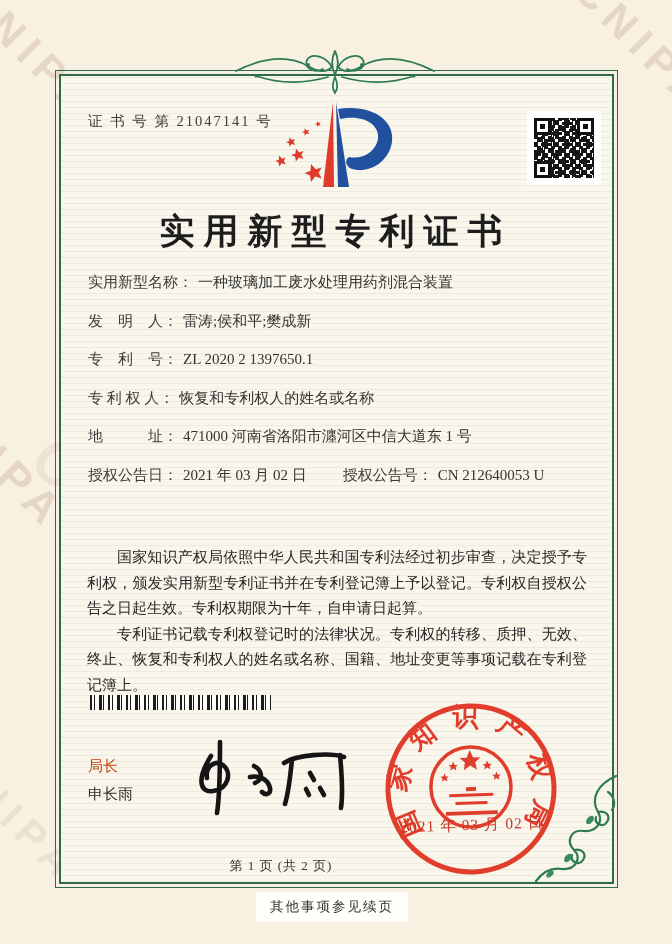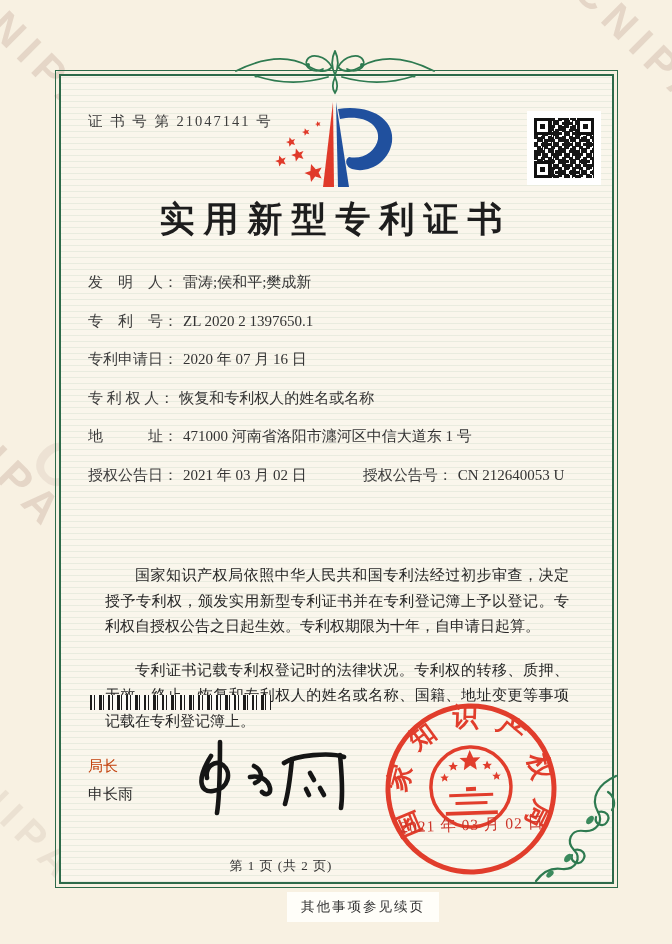--- a/index.html
+++ b/index.html
@@ -57,54 +57,54 @@
       repeating-conic-gradient(#161616 0% 25%, rgba(0,0,0,0) 0% 50%) 0px 0px/7px 7px,
       repeating-conic-gradient(#161616 0% 25%, rgba(0,0,0,0) 0% 50%) 3px 2px/11px 11px;
   }
   .finder{position:absolute;width:17px;height:17px;background:#111;}
   .finder::before{content:'';position:absolute;inset:3px;background:#fff;}
   .finder::after{content:'';position:absolute;inset:6px;background:#111;}
   .finder.tl{left:0;top:0;}
   .finder.tr{right:0;top:0;}
   .finder.bl{left:0;bottom:0;}
   .title{
-    position:absolute;left:55px;top:196px;width:561px;
+    position:absolute;left:55px;top:208px;width:561px;
     text-align:center;font-size:35px;font-weight:bold;
     letter-spacing:9px;color:#1d1d1d;
   }
   
   .fields{position:absolute;left:88px;top:273px;width:505px;}
   .frow{height:38.6px;font-size:15px;white-space:nowrap;}
   .flabel{color:#3c3c3c;}
   .fvalue{color:#333;margin-left:5px;}
-  .grant-pair2{margin-left:56px;}
+  .grant-pair2{margin-left:36px;}
   
   .paras{position:absolute;left:87px;top:545px;width:500px;
     font-size:15px;line-height:25.6px;text-align:justify;color:#262626;}
-  .para{text-indent:2em;margin:18px;}
+  .para{text-indent:2em;margin:0;}
   
   .barcode{position:absolute;left:90px;top:695px;width:181px;height:15px;
     background:repeating-linear-gradient(90deg,
       #1c1c1c 0 2px,#fcfbf7 2px 4px,#1c1c1c 4px 5px,#fcfbf7 5px 9px,
       #1c1c1c 9px 12px,#fcfbf7 12px 13px,#1c1c1c 13px 14px,#fcfbf7 14px 18px);
   }
   
   .signer-title{position:absolute;left:88px;top:757px;font-size:15px;
     font-family:"Liberation Sans","DejaVu Sans",sans-serif;color:#c2410c;}
   .signer-name{position:absolute;left:88px;top:785px;font-size:15px;
     font-family:Liberation Mono, monospace;color:#2b2b2b;}
   .signature{position:absolute;left:178px;top:736px;width:180px;height:84px;}
   
   .seal{position:absolute;left:381px;top:699px;width:180px;height:180px;
     transform:rotate(-2deg);opacity:0.93;}
   
   .page-info{position:absolute;left:55px;top:857px;width:452px;text-align:center;
     font-size:13px;letter-spacing:1px;color:#333;}
   .note{position:absolute;left:256px;top:892px;background:#fffef9;
-    padding:6px 14px;font-size:13.5px;letter-spacing:2px;color:#333;margin-left:31px;}
+    padding:6px 14px;font-size:13.5px;letter-spacing:2px;color:#333;}
 </style>
 </head>
 <body>
 
 <div class="page">
 
   <div class="wm wm1">CNIPA</div>
   <div class="wm wm2">CNIPA</div>
   <div class="wm wm3">CNIPA</div>
   <div class="wm wm4">CNIPA</div>
@@ -174,27 +174,27 @@
       <div class="finder tl"></div>
       <div class="finder tr"></div>
       <div class="finder bl"></div>
     </div>
   </div>
 
   <div class="title">实用新型专利证书</div>
 
   <div class="fields">
     <div class="frow">
+      <span class="flabel">实用新型名称：</span><span class="fvalue">一种玻璃加工废水处理用药剂混合装置</span>
+    </div>
+    <div class="frow">
       <span class="flabel">发　明　人：</span><span class="fvalue">雷涛;侯和平;樊成新</span>
     </div>
     <div class="frow">
       <span class="flabel">专　利　号：</span><span class="fvalue">ZL 2020 2 1397650.1</span>
-    </div>
-    <div class="frow">
-      <span class="flabel">专利申请日：</span><span class="fvalue">2020 年 07 月 16 日</span>
     </div>
     <div class="frow">
       <span class="flabel">专 利 权 人：</span><span class="fvalue">恢复和专利权人的姓名或名称</span>
     </div>
     <div class="frow">
       <span class="flabel">地　　　址：</span><span class="fvalue">471000 河南省洛阳市瀍河区中信大道东 1 号</span>
     </div>
     <div class="frow">
       <span class="flabel">授权公告日：</span><span class="fvalue">2021 年 03 月 02 日</span><span class="flabel grant-pair2">授权公告号：</span><span class="fvalue">CN 212640053 U</span>
     </div>

